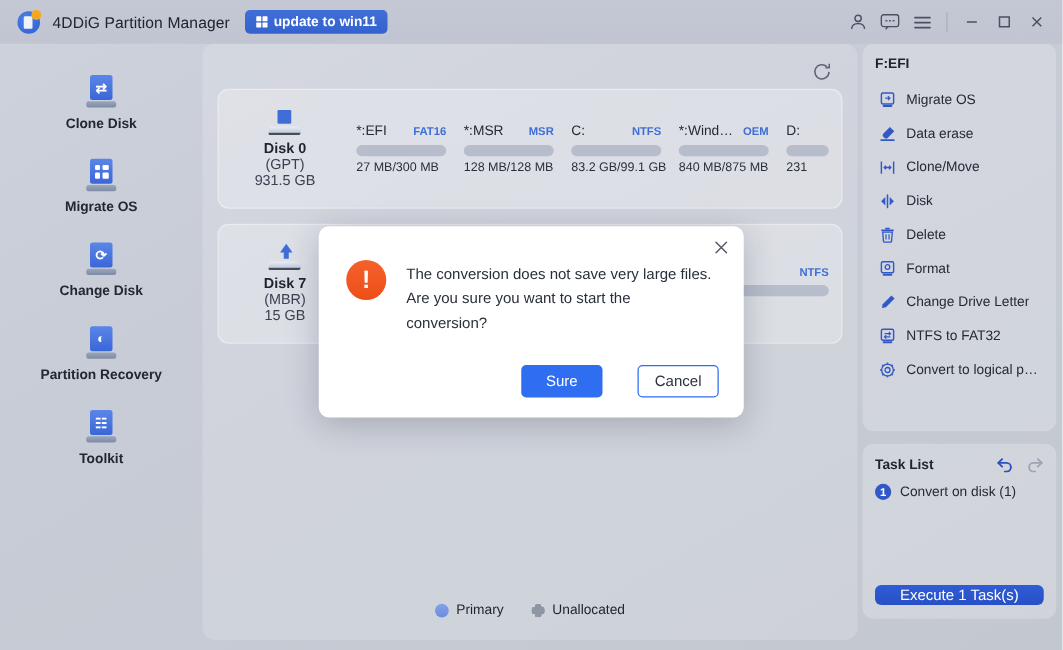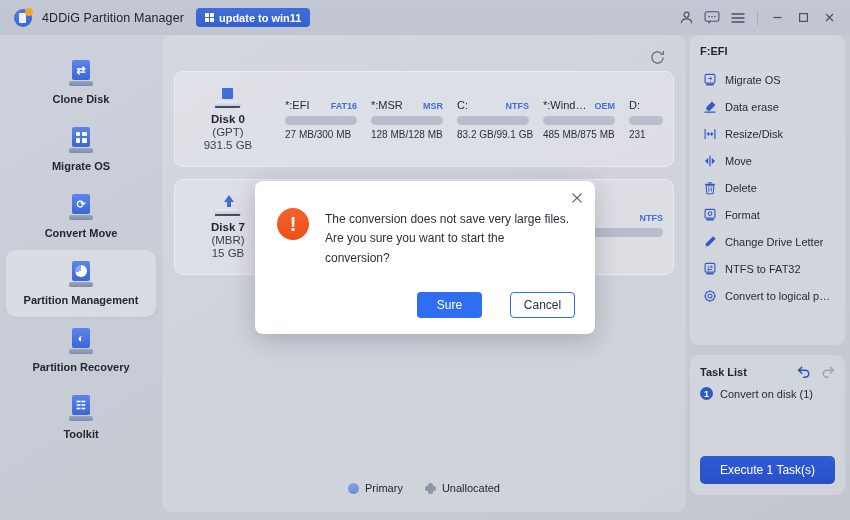--- a/index.html
+++ b/index.html
@@ -247,21 +247,21 @@
   }
   .task-badge {
     width: 13px; height: 13px; border-radius: 50%;
     background: #3258c8; color: #fff; font-size: 9px; font-weight: bold;
     display: flex; align-items: center; justify-content: center;
     flex: 0 0 auto;
   }
   .task-text { font-size: 11px; color: #252a34; white-space: nowrap; }
   #execute-btn {
     position: absolute; left: 10px; right: 10px; bottom: 11px;
-    height: 28px; border-radius: 5px;
+    height: 16px; border-radius: 5px;
     background: linear-gradient(180deg, #2f5cd4 0%, #2850c6 100%);
     color: #fff; font-size: 12px;
     display: flex; align-items: center; justify-content: center;
     cursor: pointer;
   }
 
   
   #dialog {
     position: absolute; left: 255px; top: 181px;
     width: 340px; height: 153px;
@@ -377,33 +377,23 @@
     </span>
     <span class="nav-label">Migrate OS</span>
   </div>
 
   <div class="nav-item">
     <span class="disk-ico">
       <i class="body"></i>
         <i class="base"></i>
       <span class="glyph">⟳</span>
     </span>
-    <span class="nav-label">Convert Move</span>
-  </div>
-
-  <div class="nav-item active">
-    <span class="disk-ico">
-      <i class="body"></i>
-        <i class="base"></i>
-      <span class="glyph">
-          <span class="pie"></span>
-        </span>
-    </span>
-    <span class="nav-label">Partition Management</span>
-  </div>
+    <span class="nav-label">Change Disk</span>
+  </div>
+
 
   <div class="nav-item">
     <span class="disk-ico">
       <i class="body"></i>
         <i class="base"></i>
       <span class="glyph">◐</span>
     </span>
     <span class="nav-label">Partition Recovery</span>
   </div>
 
@@ -466,21 +456,21 @@
         <div class="part-bar"><i class="fill" style="width:84%"></i></div>
         <div class="part-size">83.2 GB/99.1 GB</div>
       </div>
 
       <div class="part">
         <div class="part-top">
           <span class="part-label">*:Windows…</span>
           <span class="part-fs">OEM</span>
         </div>
         <div class="part-bar"><i class="fill" style="width:55%"></i></div>
-        <div class="part-size">485 MB/875 MB</div>
+        <div class="part-size">840 MB/875 MB</div>
       </div>
 
       <div class="part clipped">
         <div class="part-top">
           <span class="part-label">D:</span>
         </div>
         <div class="part-bar"><i class="fill" style="width:100%"></i></div>
         <div class="part-size">231</div>
       </div>
     </div>
@@ -547,32 +537,32 @@
       <span class="op-label">Data erase</span>
     </div>
 
     <div class="op-row">
       <span class="op-ico">
         <svg width="14" height="14" viewBox="0 0 16 16" fill="none" stroke="currentColor" stroke-width="1.3">
             <path d="M2.4 2.4v11.2M13.6 2.4v11.2"></path>
             <path d="M5 8h6M6.6 6.3L5 8l1.6 1.7M9.4 6.3L11 8l-1.6 1.7"></path>
           </svg>
       </span>
-      <span class="op-label">Resize/Disk</span>
+      <span class="op-label">Clone/Move</span>
     </div>
 
     <div class="op-row">
       <span class="op-ico">
         <svg width="14" height="14" viewBox="0 0 16 16" fill="currentColor">
             <rect x="7.3" y="1.6" width="1.4" height="12.8" rx="0.6"></rect>
             <path d="M6 4.2v7.6L2.2 8z"></path>
             <path d="M10 4.2v7.6L13.8 8z"></path>
           </svg>
       </span>
-      <span class="op-label">Move</span>
+      <span class="op-label">Disk</span>
     </div>
 
     <div class="op-row">
       <span class="op-ico">
         <svg width="14" height="14" viewBox="0 0 16 16" fill="currentColor">
             <rect x="2.2" y="3" width="11.6" height="1.6" rx="0.7"></rect>
             <path d="M6 1.4h4v1.5H6z"></path>
             <path d="M3.6 5.4h8.8l-.7 8.2a1 1 0 0 1-1 .9H5.3a1 1 0 0 1-1-.9z" fill="none" stroke="currentColor" stroke-width="1.2"></path>
             <path d="M6.6 7.4v4.6M9.4 7.4v4.6" stroke="currentColor" stroke-width="1.1"></path>
           </svg>

